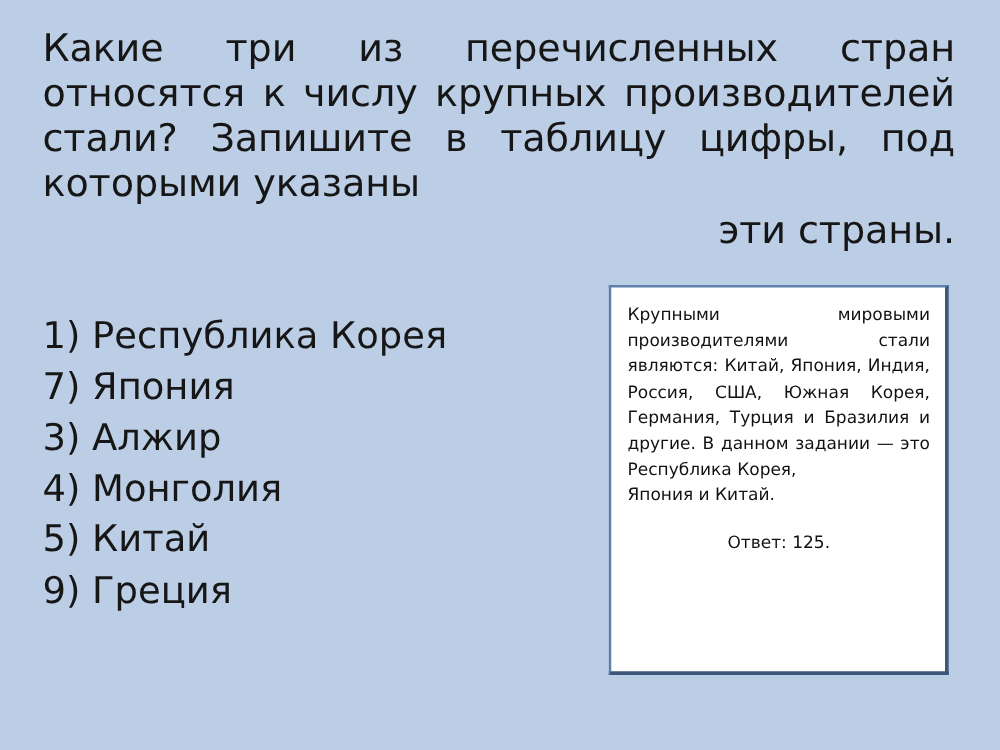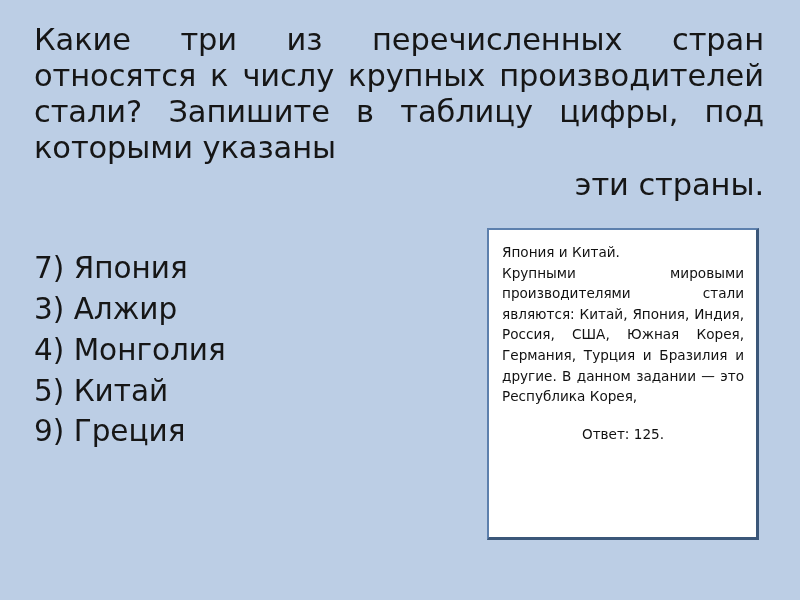--- a/index.html
+++ b/index.html
@@ -95,26 +95,27 @@
 <body>
 
 <div id="slide">
 
   <div id="question">
     <span>Какие три из перечисленных стран относятся к числу крупных производителей стали? Запишите в таблицу цифры, под которыми указаны</span>
     <span class="lastline">эти страны.</span>
   </div>
 
   <ul id="options">
+    <li>1) Республика Корея</li>
     <li>7) Япония</li>
     <li>3) Алжир</li>
     <li>4) Монголия</li>
     <li>5) Китай</li>
     <li>9) Греция</li>
   </ul>
 
   <div id="answer-box">
+    <p class="para">Крупными мировыми производителями стали являются: Китай, Япония, Индия, Россия, США, Южная Корея, Германия, Турция и Бразилия и другие. В данном задании — это Республика Корея,</p>
     <p class="para last-left">Япония и Китай.</p>
-    <p class="para">Крупными мировыми производителями стали являются: Китай, Япония, Индия, Россия, США, Южная Корея, Германия, Турция и Бразилия и другие. В данном задании — это Республика Корея,</p>
     <p class="answer-line">Ответ: 125.</p>
   </div>
 
 </div>
 
 </body></html>

